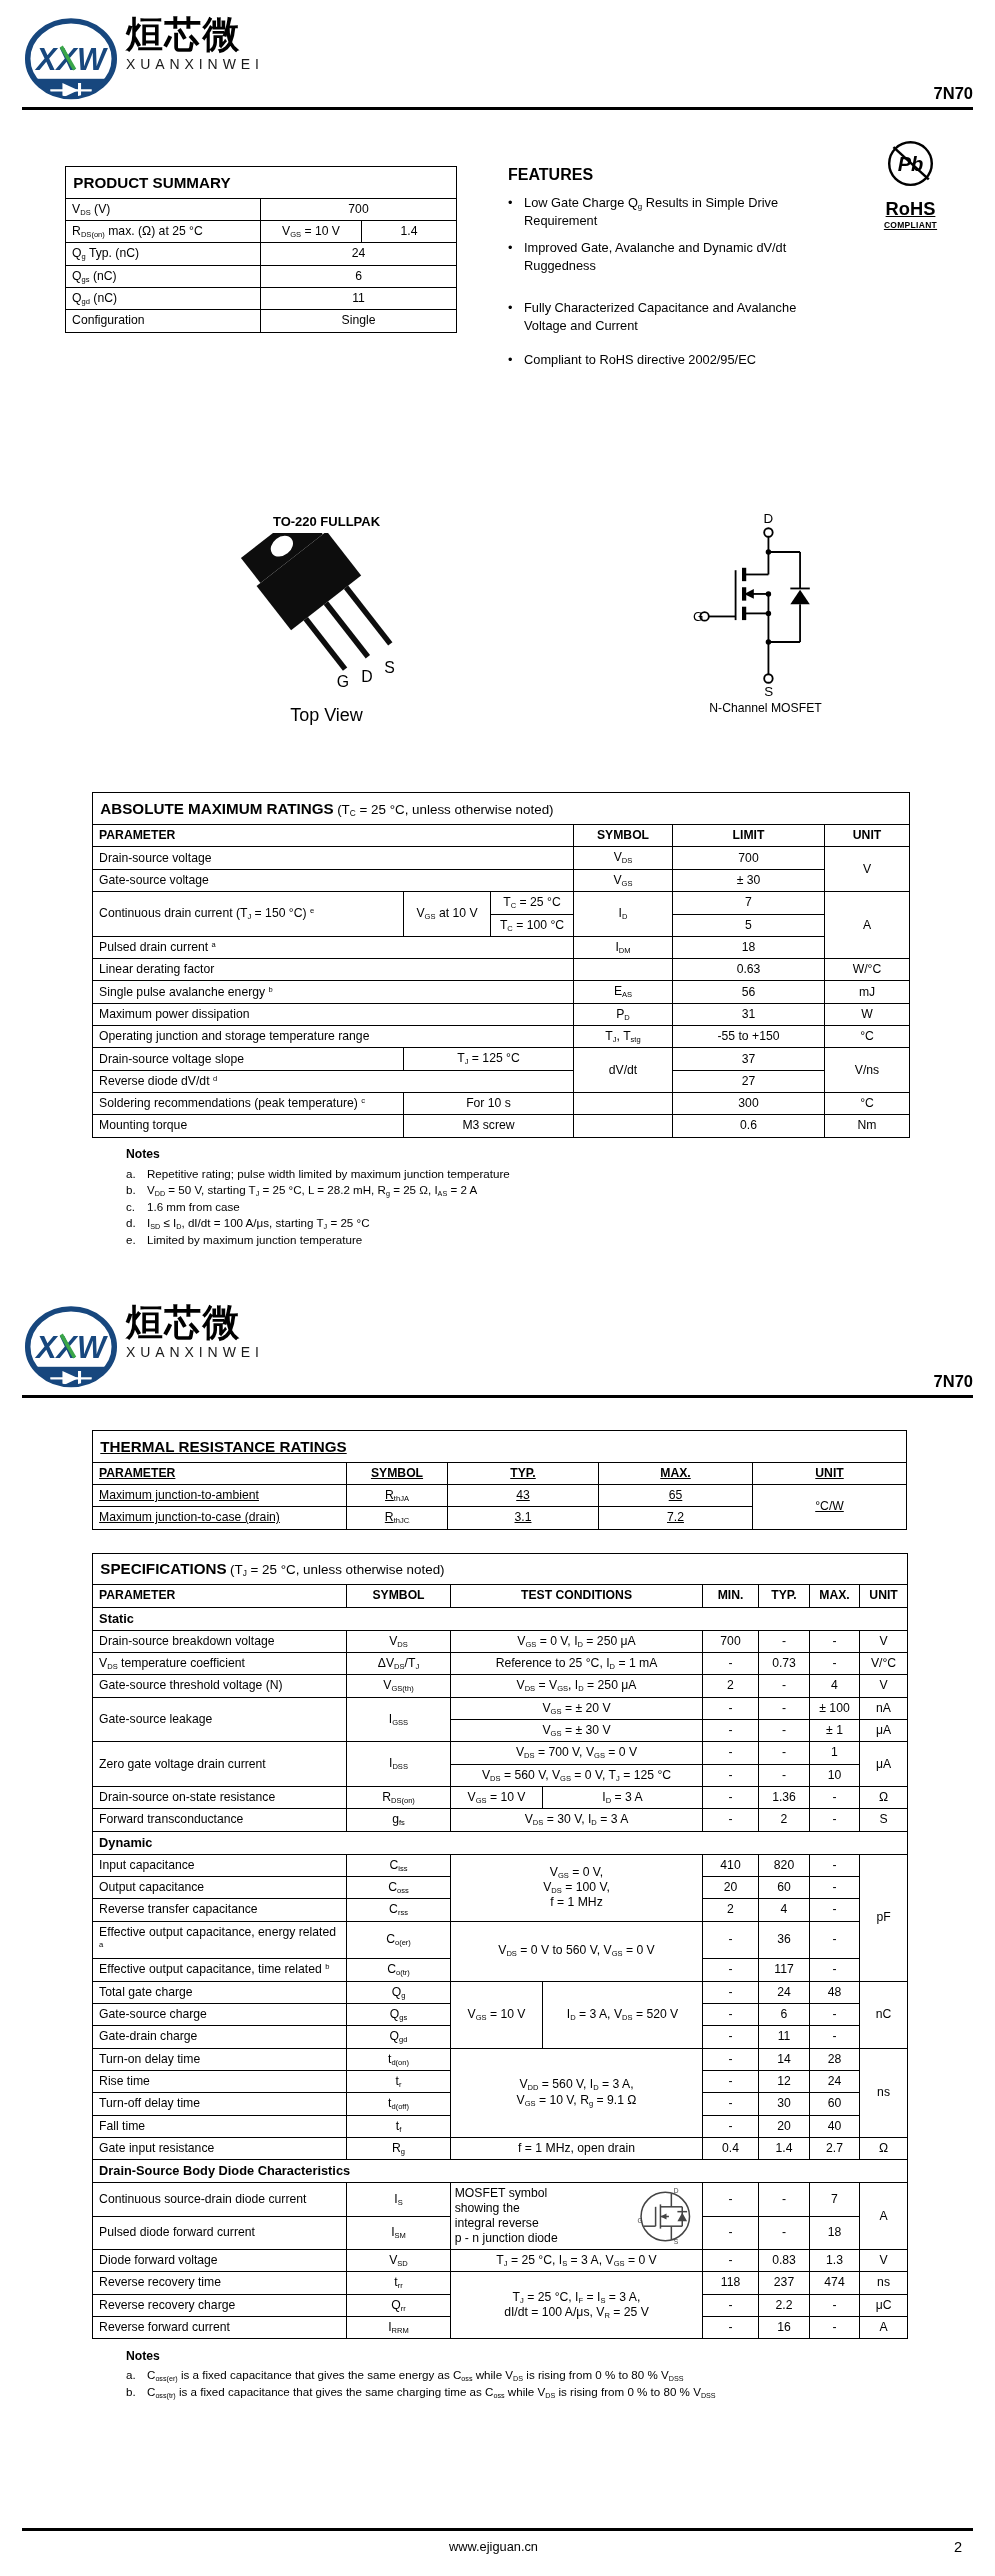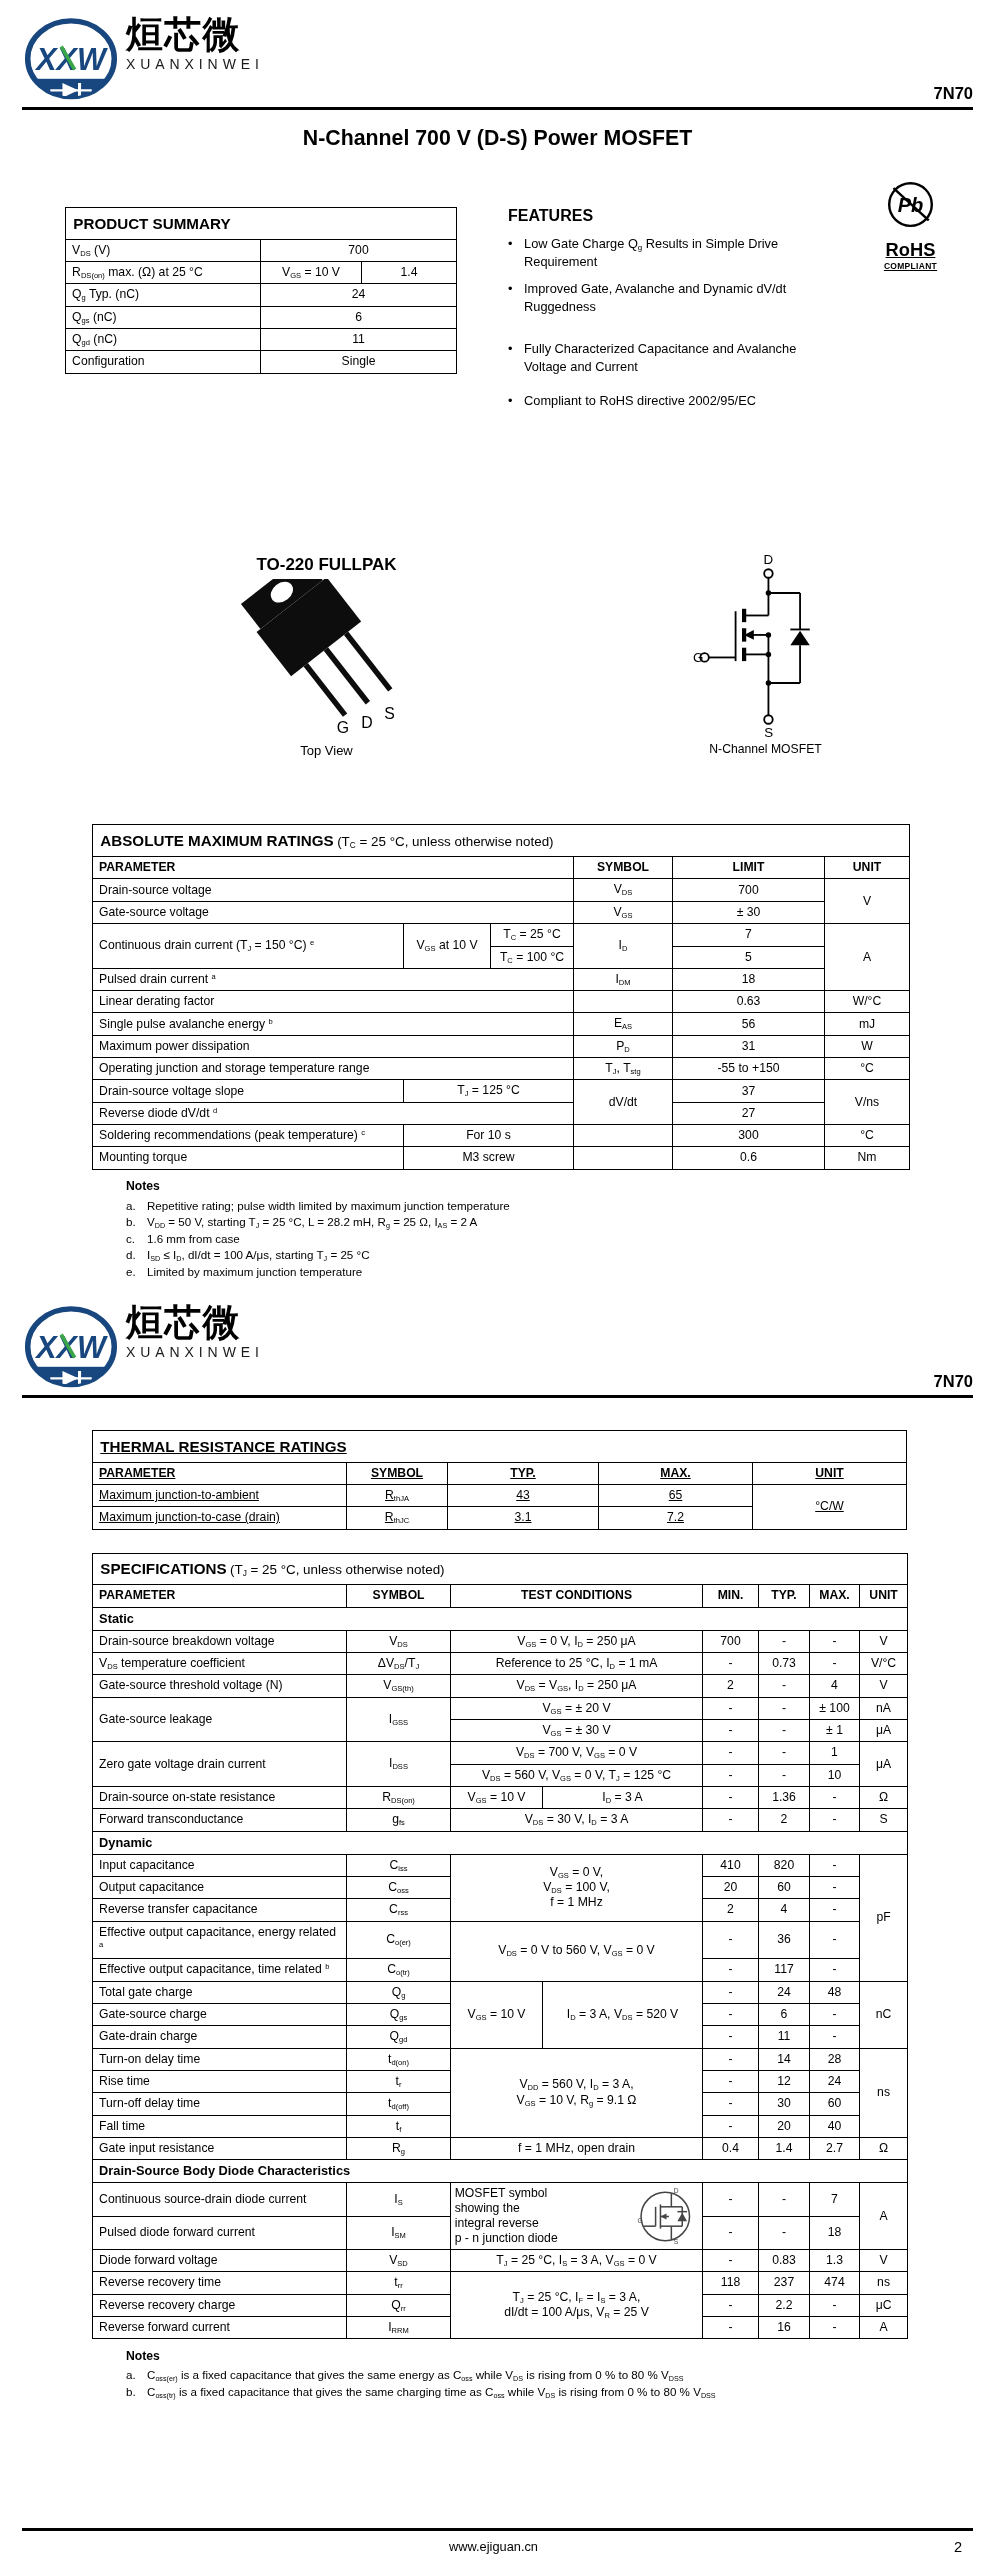--- a/index.html
+++ b/index.html
@@ -32,22 +32,22 @@
   .feat-item .blt{width:16px;flex:none;}
   .feat-item:nth-child(2){margin-bottom:8.5px;}
   .feat-item:nth-child(3){margin-bottom:24.4px;}
   .feat-item:nth-child(4){margin-bottom:16px;}
   .rohs{width:91px;text-align:center;margin-top:-28px;flex:none;margin-right:17px;text-decoration:underline;}
   .rohs-name{font-size:18.3px;font-weight:bold;margin-top:1.2px;}
   .rohs-comp{font-size:8.5px;font-weight:bold;letter-spacing:0.3px;}
   
   .pkgrow{display:flex;margin-top:145px;align-items:flex-start;}
   .pkg-left{margin-left:201px;width:207px;text-align:center;}
-  .pkg-name{font-size:17px;font-weight:bold;text-align:center;margin-bottom:4.9px;}
-  .pkg-cap{font-size:13px;margin-top:2px;}
+  .pkg-name{font-size:13px;font-weight:bold;text-align:center;margin-bottom:4.9px;}
+  .pkg-cap{font-size:18px;margin-top:10px;}
   .pkg-right{margin-left:238px;width:195px;text-align:center;}
   .sym-cap{font-size:12.2px;margin-top:2.4px;}
   
   .tblwrap{margin-left:70px;}
   .abswrap{margin-top:66px;}
   .notes{margin-left:104px;margin-top:8.5px;font-size:11.6px;line-height:1.4;}
   .notes-h{font-weight:bold;font-size:12.2px;margin-bottom:2.4px;}
   .note-line{display:flex;}
   .note-line .nid{width:21px;flex:none;}
   
@@ -85,21 +85,20 @@
         </g>
       </svg>
       <div class="logo-text">
         <div class="cn">烜芯微</div>
         <div class="en">XUANXINWEI</div>
       </div>
     </div>
     <div class="pn">7N70</div>
   </header>
 
-  <h1 class="title">N-Channel 700 V (D-S)  Power MOSFET</h1>
 
   <div class="row1">
     <table class="dtable psum">
       <colgroup>
           <col style="width:195px">
           <col style="width:101px">
           <col style="width:95px">
         </colgroup>
       <tbody>
           <tr>

